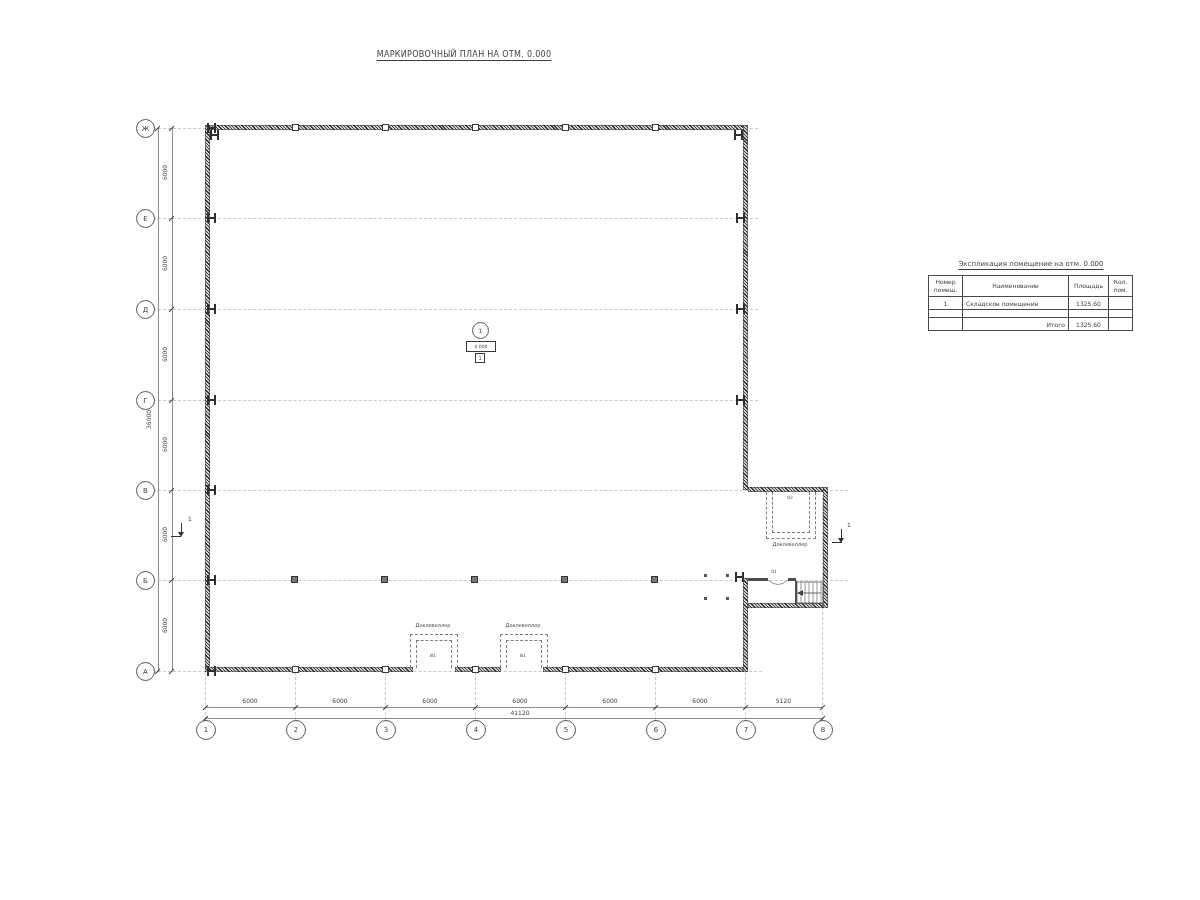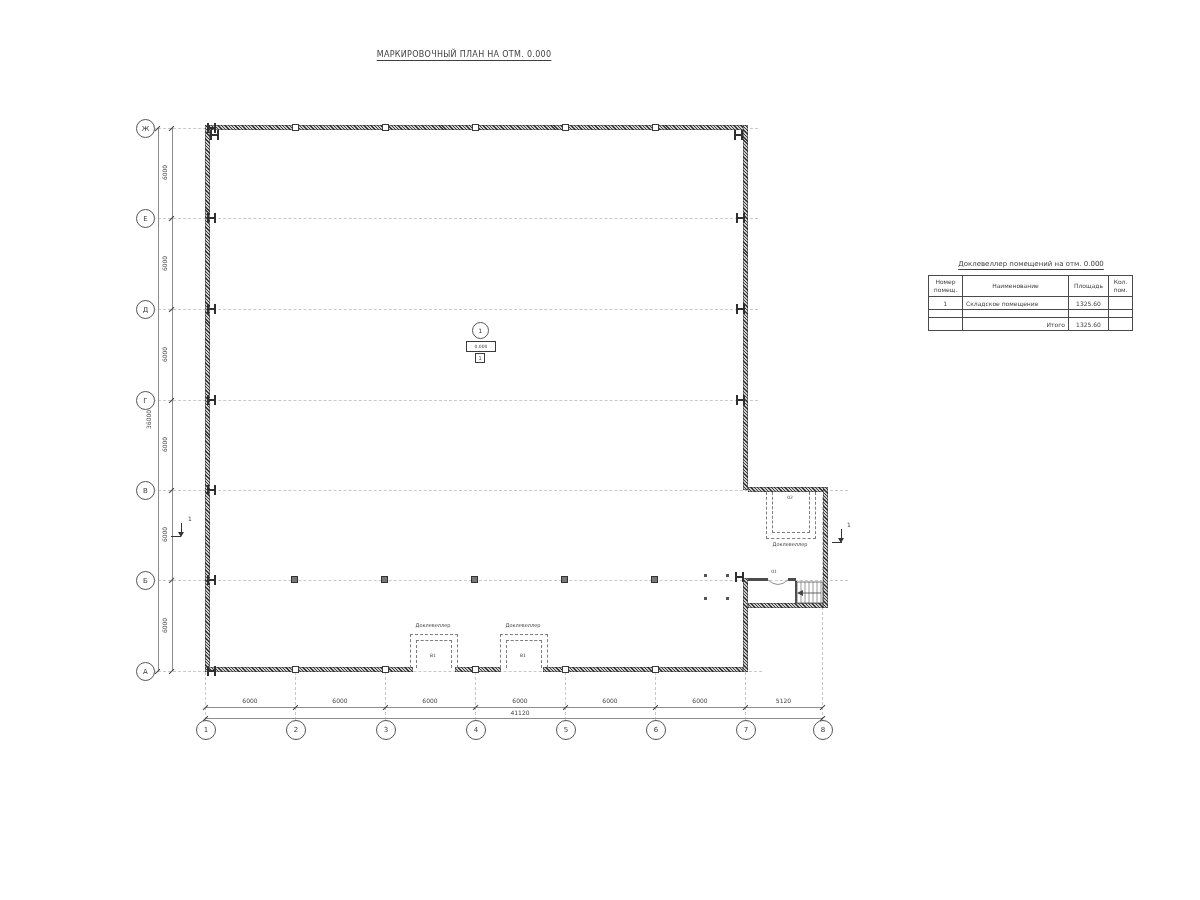--- a/index.html
+++ b/index.html
@@ -185,21 +185,21 @@
       <div class="txt" style="position: absolute; left: 184px; top: 516px; width: 12px; font-size: 6px;">1</div>
       <div style="position: absolute; left: 181px; top: 523px; width: 1px; height: 10px; background: rgb(51, 51, 51);"></div>
       <div class="tri-down" style="position: absolute; left: 178px; top: 532px;"></div>
       <div style="position: absolute; left: 171px; top: 536px; width: 10px; height: 1px; background: rgb(51, 51, 51);"></div>
       <div class="txt" style="position: absolute; left: 843px; top: 522px; width: 12px; font-size: 6px;">1</div>
       <div style="position: absolute; left: 841px; top: 529px; width: 1px; height: 10px; background: rgb(51, 51, 51);"></div>
       <div class="tri-down" style="position: absolute; left: 838px; top: 538px;"></div>
       <div style="position: absolute; left: 832px; top: 542px; width: 10px; height: 1px; background: rgb(51, 51, 51);"></div>
     </div>
   <div id="explication">
-    <div class="etitle uline">Доклевеллер помещений на отм. 0.000</div>
+    <div class="etitle uline">Экспликация помещение на отм. 0.000</div>
     <table>
       <colgroup id="expcols">
           <col style="width: 34px;">
           <col style="width: 106px;">
           <col style="width: 40px;">
           <col style="width: 24px;">
         </colgroup>
       <thead>
           <tr id="exphead">
             <th style="height: 20px;">Номер

